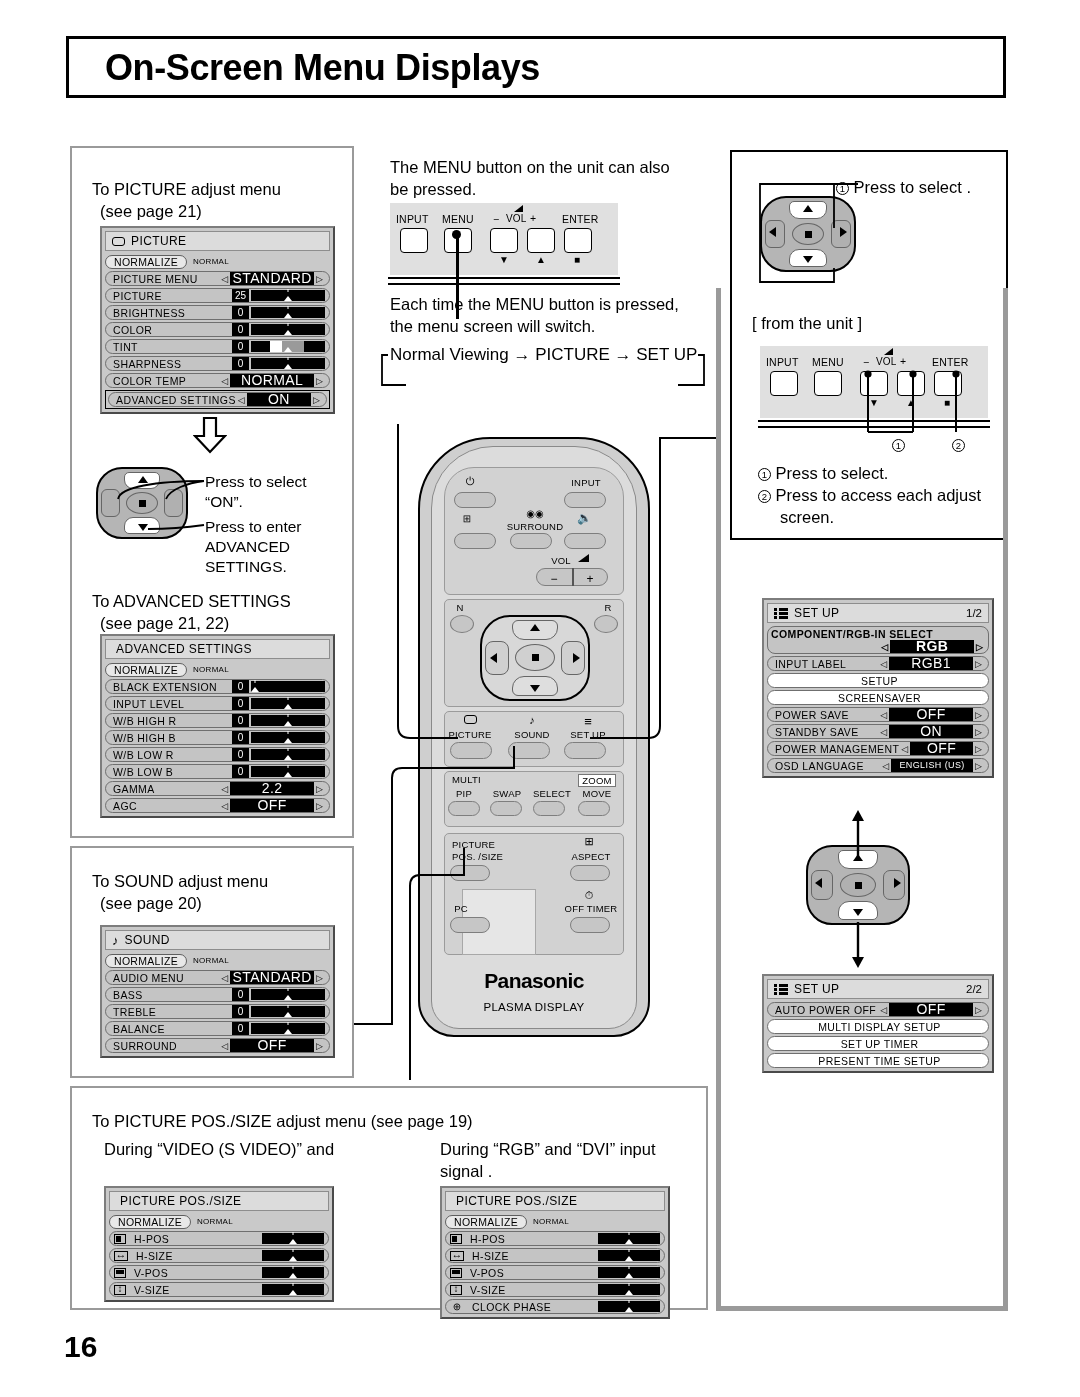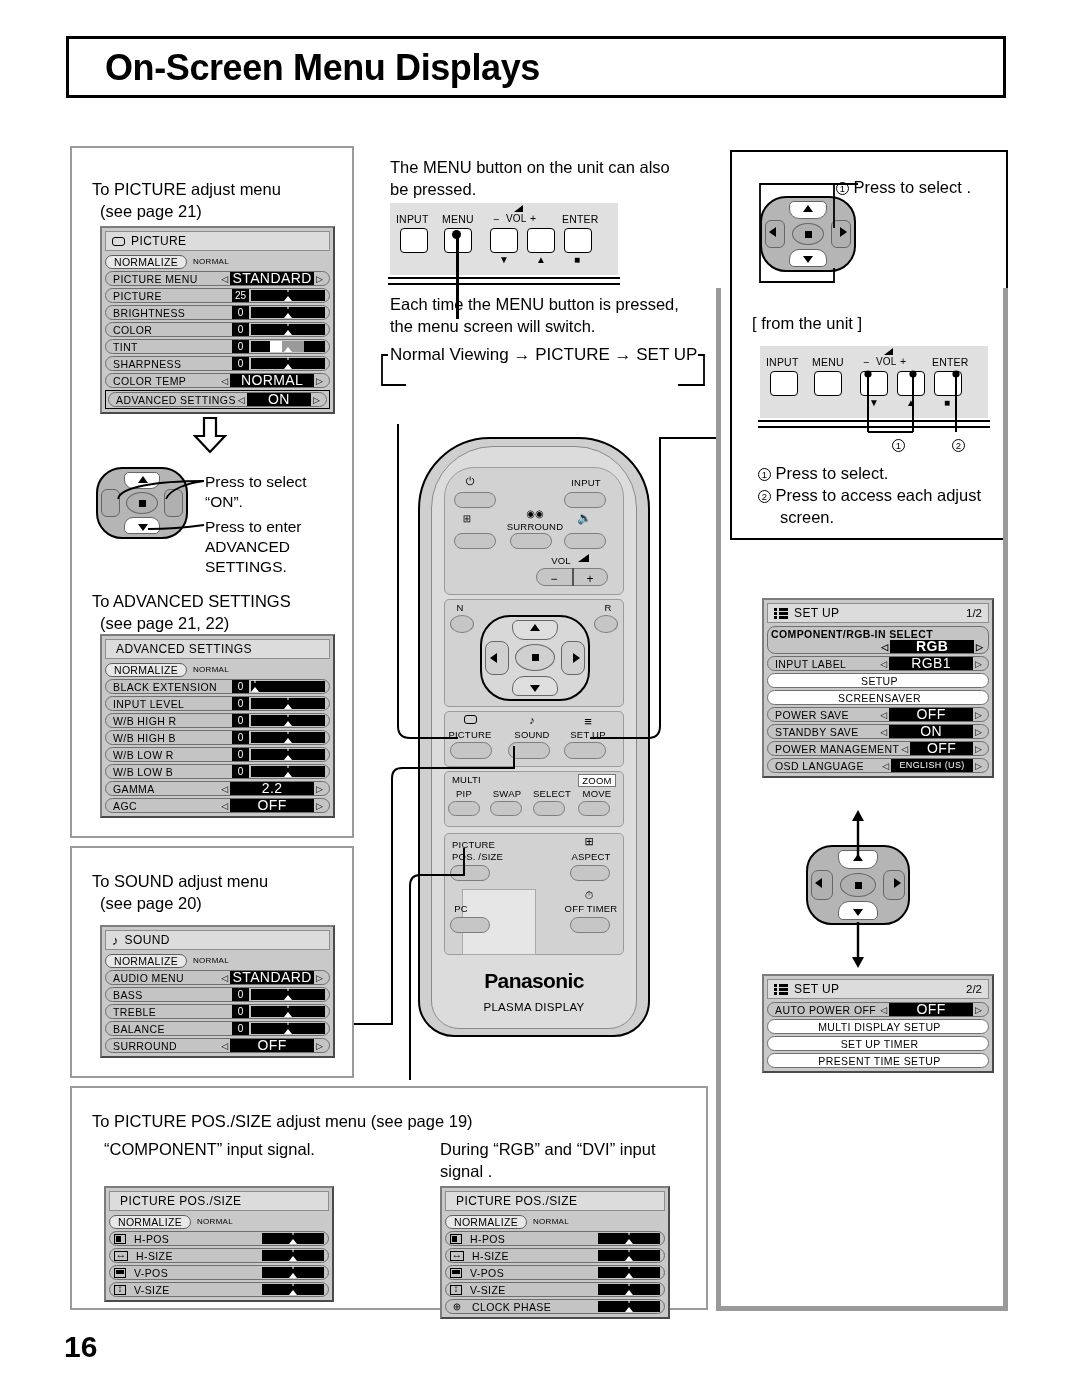--- a/index.html
+++ b/index.html
@@ -857,21 +857,21 @@
       <span class="lab">PRESENT TIME SETUP</span>
     </div>
   </div>
 </div>
 
 <div class="shadow-panel" style="left:70px; top:1086px; width:638px; height:224px;"></div>
 
 <div class="cap big" style="position:absolute;left:92px;top:1110px;"><span>To PICTURE POS./SIZE adjust menu (see page 19)</span></div>
 
 <div class="cap big" style="position:absolute;left:104px;top:1138px;width:300px;">
-  <div>“COMPONENT” input signal.</div>
+  <div>During “VIDEO (S VIDEO)” and</div>
 </div>
 <div class="cap big" style="position:absolute;left:440px;top:1138px;width:270px;">
   <div>During “RGB” and “DVI” input</div>
   <div>signal .</div>
 </div>
 
 <div class="osd" id="osd-possize-video" style="position:absolute;left:104px;top:1186px;width:230px;">
   <div class="osd-title">
     <span class="t-label" style="padding-left:4px;">PICTURE  POS./SIZE</span>
   </div>

